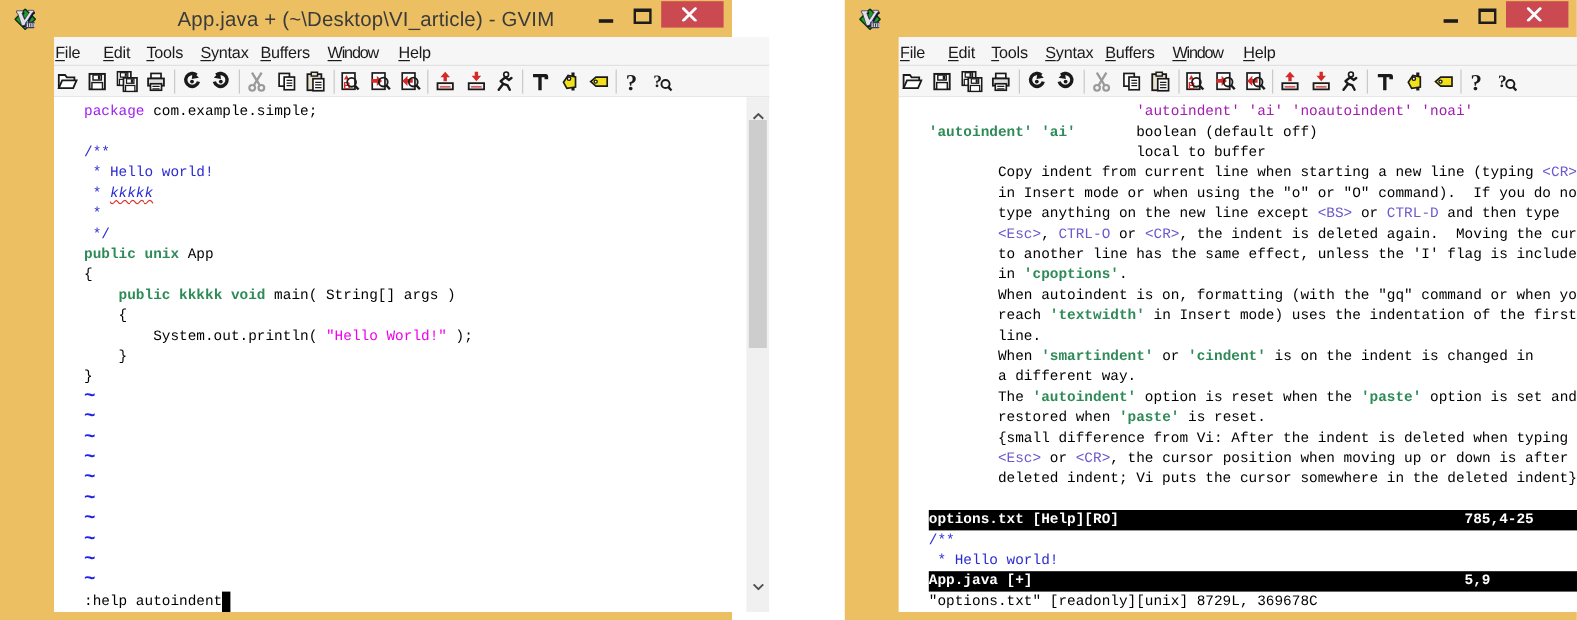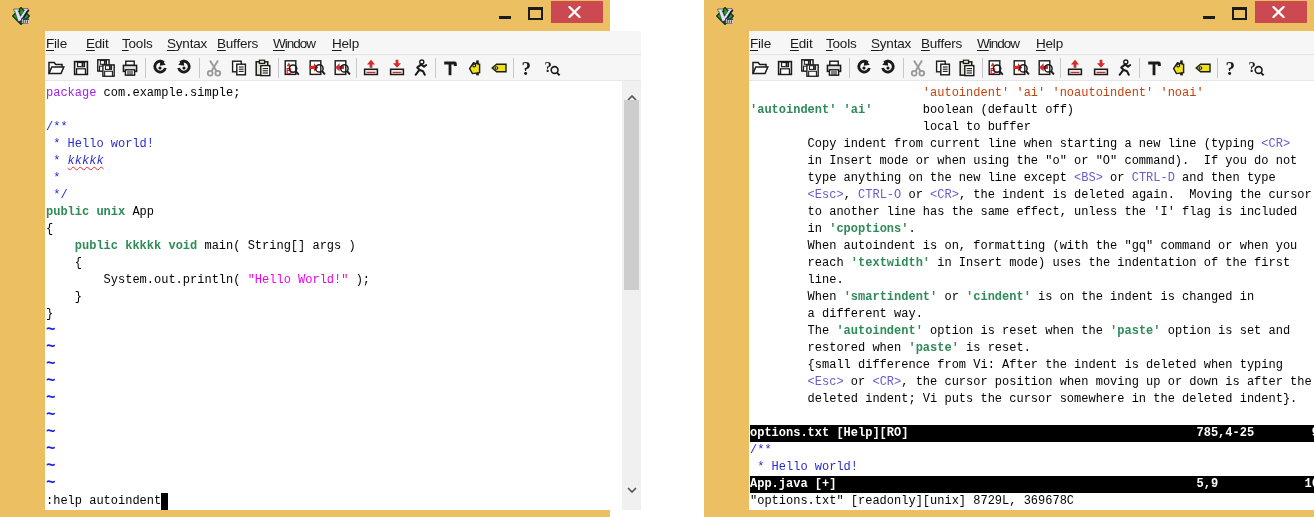--- a/index.html
+++ b/index.html
@@ -12,39 +12,40 @@
 .btn-max{position:absolute;top:7px;width:15px;height:13px;border:2px solid #1c1c1c;border-top:3.5px solid #1c1c1c;background:transparent;}
 .btn-close{position:absolute;top:1px;width:52px;height:22px;background:#cb4a52;}
 .btn-close svg{position:absolute;left:17px;top:5px;}
 .client{position:absolute;left:7px;top:31px;width:596px;height:479px;background:#fff;margin-left:38px;}
 .menubar{position:absolute;left:0;top:0;width:100%;height:24px;background:#f6f6f6;border-bottom:1px solid #e2e2e2;font:13.5px "Liberation Sans",sans-serif;letter-spacing:-0.2px;color:#1a1a1a;}
 .menubar span{position:absolute;top:5px;}
 .menubar u{text-decoration:underline;text-underline-offset:2px;}
 .toolbar{position:absolute;left:0;top:24px;width:100%;height:26px;background:#f6f6f6;border-bottom:1px solid #e6e6e6;}
 .toolbar svg,.toolbar .sep{position:absolute;top:4px;}
 .sep{width:1px;height:20px;background:#c9c9c9;top:3px!important;}
-.textarea{position:absolute;left:0;top:50px;width:577px;height:429px;background:#fff;overflow:hidden;}
+.textarea{position:absolute;left:0;top:50px;width:577px;height:429px;background:#fff;overflow:hidden;padding-left:24px;}
 pre{margin:0;padding:4px 0 0 1px;font:12px/17px "Liberation Mono",monospace;color:#000;}
 .scroll{position:absolute;right:0;top:50px;width:19px;height:429px;background:#f0f0f0;}
 .thumb{position:absolute;left:2px;width:15px;background:#cdcdcd;}
 .chev{position:absolute;left:5px;}
 .kw{color:#a020f0;}
 .c{color:#2a2ad2;}
 .g{color:#2e8b57;font-weight:bold;}
 .s{color:#ee00ee;}
 .t{color:#2222e6;font-weight:bold;font-size:16px;line-height:0;}
 .sp{color:#6a5acd;}
-.mg{color:#c2410c;}
+.mg{color:#a21caf;}
 .bar{display:inline-block;width:100%;background:#000;color:#fff;font-weight:bold;}
 .cur{display:inline-block;width:7px;background:#000;}
 .spell{text-decoration:underline wavy #e03030 1px;text-underline-offset:2px;font-style:italic;}
 </style></head>
 <body>
 
 <div class="win" id="w1">
+  <div class="title">App.java + (~\Desktop\VI_article) - GVIM</div>
   <div class="vicon"><svg width="18" height="18" viewBox="0 0 18 18">
 <polygon points="9,0.5 17.5,9 9,17.5 0.5,9" fill="#1e9e1e" stroke="#0c300c" stroke-width="1.2"></polygon>
 <g transform="translate(1.1,1.1)">
           <path d="M1.8 2 h5.4 v1.6 l-0.9 0.3 2.2 5.4 4-6.2 h-1.1 V1.6 h4.6 v1.7 l-1 0.4 -6.6 10.6 h-2.3 L2.7 4.1 l-0.9 -0.4 z" fill="#10103a"></path>
         </g>
 <path d="M1.8 2 h5.4 v1.6 l-0.9 0.3 2.2 5.4 4-6.2 h-1.1 V1.6 h4.6 v1.7 l-1 0.4 -6.6 10.6 h-2.3 L2.7 4.1 l-0.9 -0.4 z" fill="#e2e2e6" stroke="#26264a" stroke-width="0.6"></path>
 <rect x="9.2" y="11" width="7.6" height="5.5" fill="#3a3a52" rx="1"></rect>
 <text x="9.8" y="15.8" font-family="Liberation Serif" font-size="6.8" font-weight="bold" fill="#d8d8de">im</text>
 </svg></div>
   <div class="btn-min" style="left:499px;"></div>

